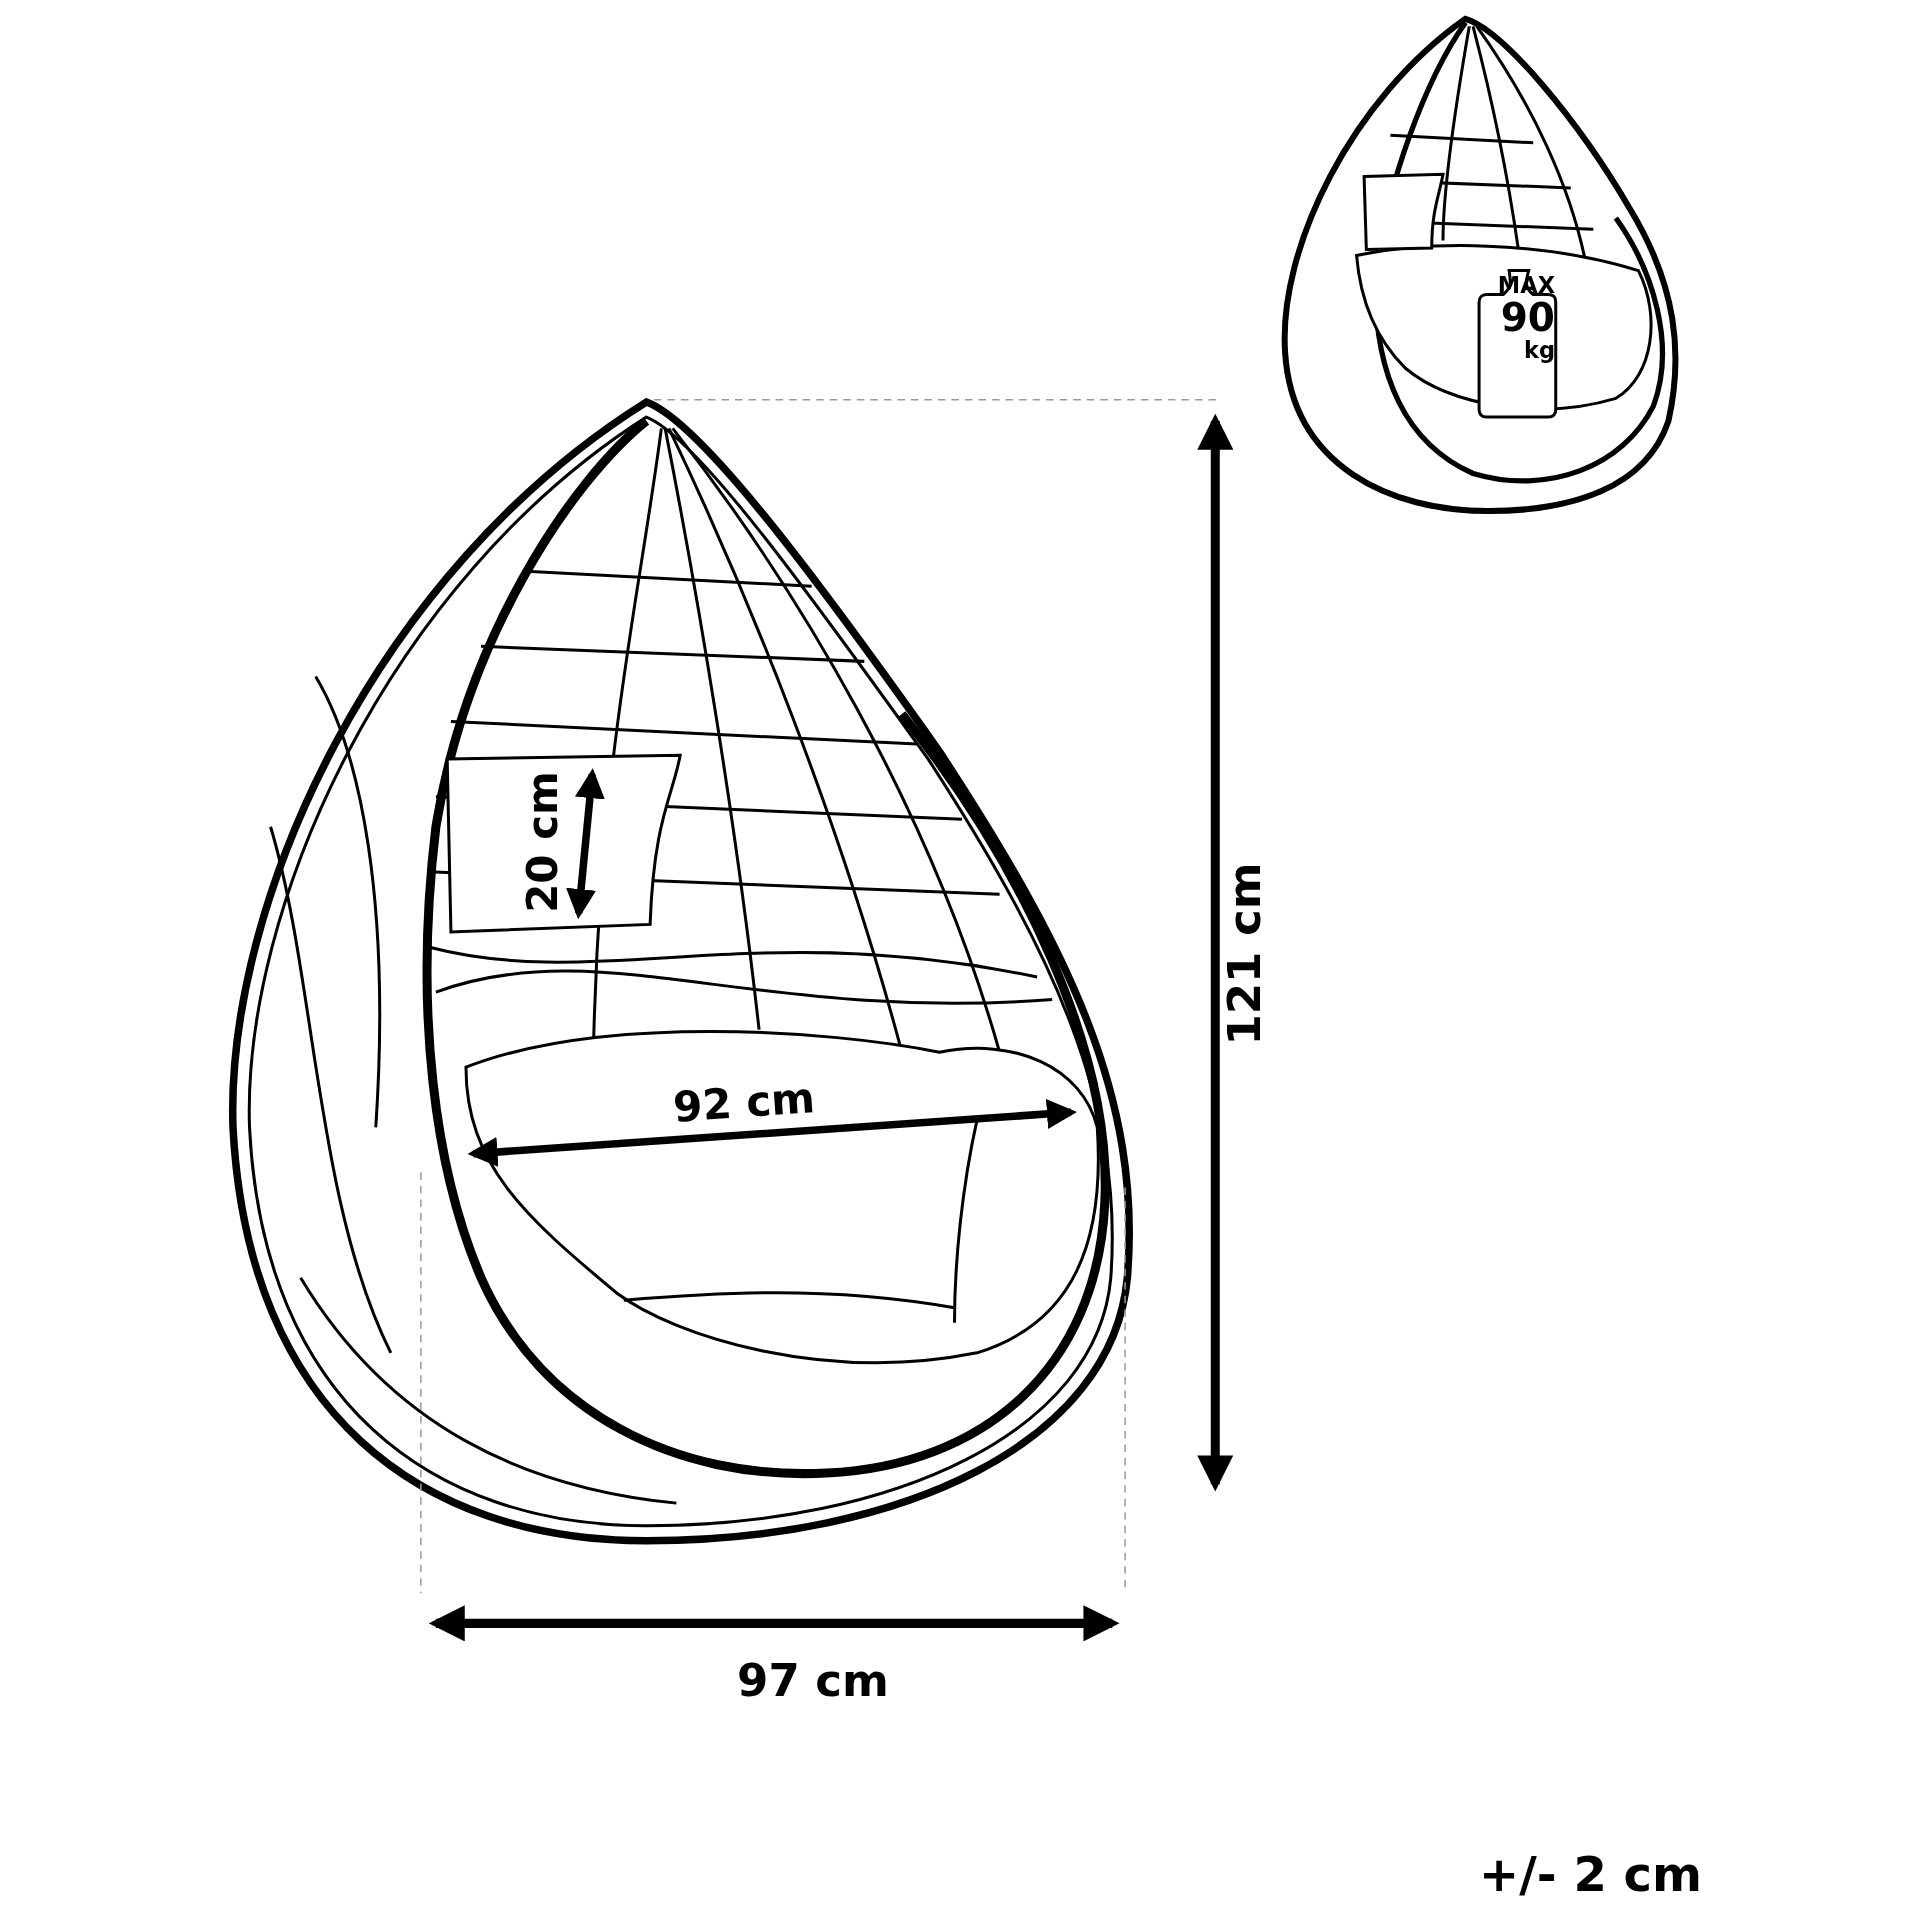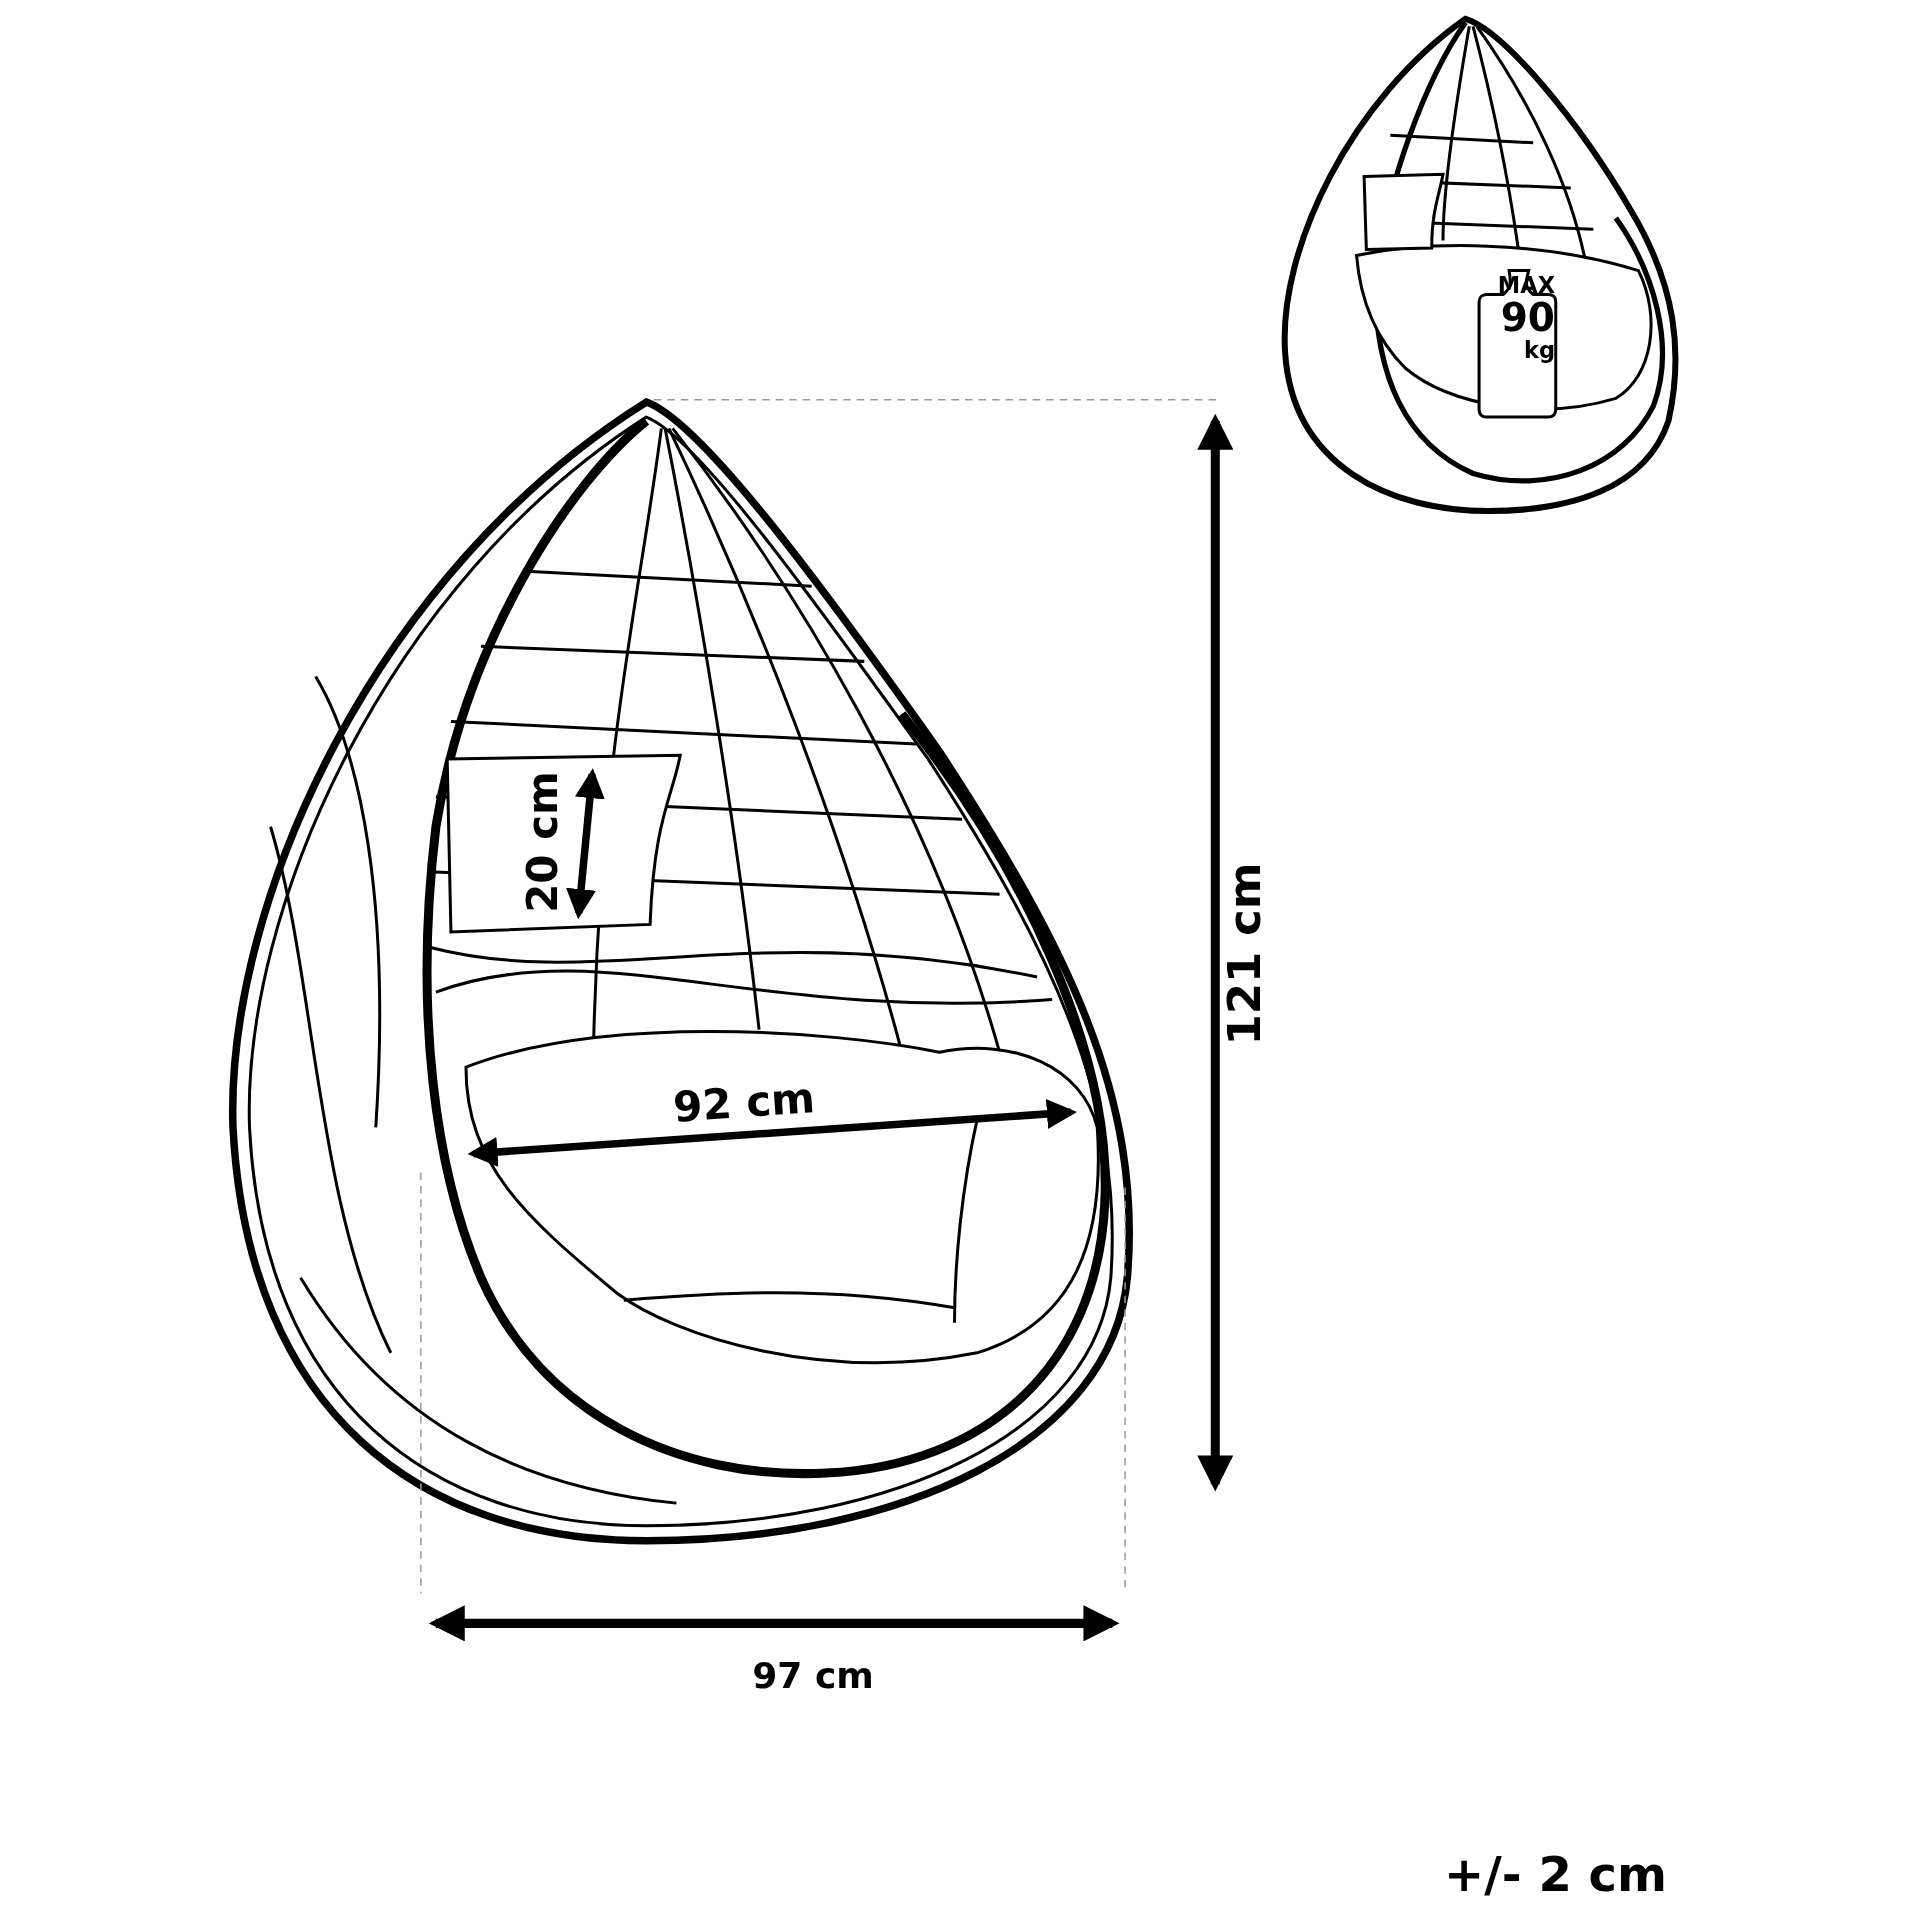--- a/index.html
+++ b/index.html
@@ -1,23 +1,23 @@
 <!DOCTYPE html>
 <html style="font-size:12px"><head>
 <meta charset="utf-8">
 <style>
   html, body { margin: 0; padding: 0; background: #ffffff; }
   body { width: 1924px; height: 1924px; position: relative; overflow: hidden; font-family: "DejaVu Sans", "Liberation Sans", sans-serif; }
   svg { position: absolute; left: 0; top: 0; }
   .lbl { position: absolute; font-weight: bold; color: #000; white-space: nowrap; line-height: 1; }
   .lbl-121 { left: 1244px; top: 954px; font-size: 45px; transform: translate(-50%, -50%) rotate(-90deg); }
-  .lbl-97 { left: 813px; top: 1658px; font-size: 36px; transform: translateX(-50%); }
+  .lbl-97 { left: 813px; top: 1658px; font-size: 45px; transform: translateX(-50%); }
   .lbl-92 { left: 744px; top: 1082px; font-size: 42px; transform: translateX(-50%) rotate(-4deg); }
   .lbl-20 { left: 543px; top: 842px; font-size: 42px; transform: translate(-50%, -50%) rotate(-90deg); }
-  .lbl-tol { left: 1444px; top: 1850px; font-size: 48px; }
+  .lbl-tol { left: 1479px; top: 1850px; font-size: 48px; }
   .weight { position: absolute; left: 1477px; top: 272px; width: 78px; text-align: right; font-weight: bold; color: #000; }
   .weight .max { font-size: 22.5px; display: block; }
   .weight .num { font-size: 39px; display: block; line-height: 1; }
   .weight .unit { font-size: 22.5px; display: block; }
 </style>
 </head>
 <body>
 
 <svg width="1924" height="1924" viewBox="0 0 2560 2560">
   <defs>

